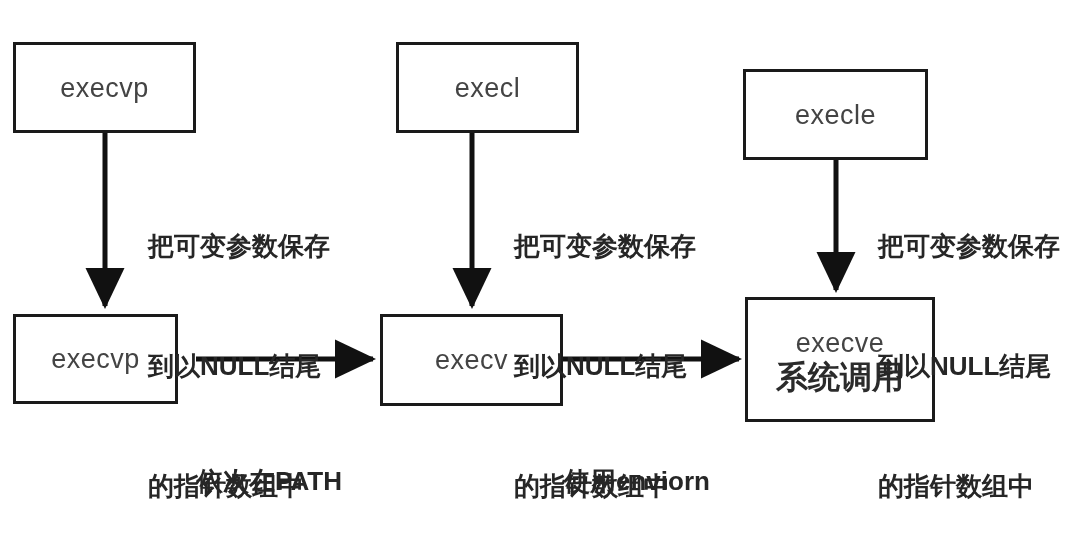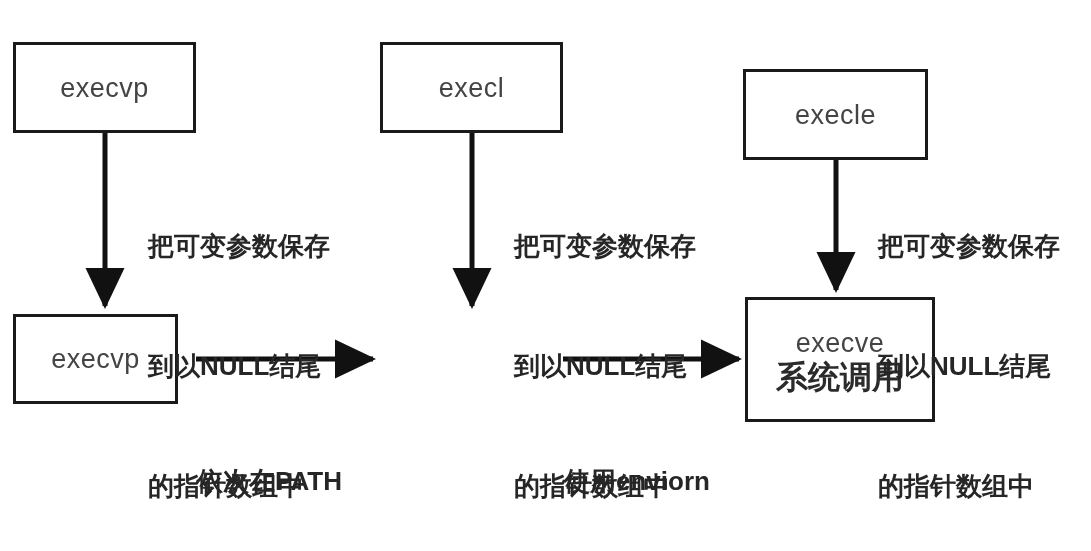--- a/index.html
+++ b/index.html
@@ -81,32 +81,35 @@
 
     <line x1="196" y1="359" x2="373" y2="359" stroke="#111111" stroke-width="5" marker-end="url(#arrowhead)"></line>
 
     <line x1="563" y1="359" x2="739" y2="359" stroke="#111111" stroke-width="5" marker-end="url(#arrowhead)"></line>
   </svg>
 
   <div class="node" style="left:13px; top:42px; width:183px; height:91px;">
     <div class="node-label">execvp</div>
   </div>
 
-  <div class="node" style="left:380px; top:42px; width:183px; height:91px;">
+  <div class="node" style="left:396px; top:42px; width:183px; height:91px;">
     <div class="node-label">execl</div>
   </div>
 
   <div class="node" style="left:743px; top:42px; width:185px; height:91px;margin-top:27px;">
     <div class="node-label">execle</div>
   </div>
 
   <div class="node" style="left:13px; top:314px; width:165px; height:90px;">
     <div class="node-label">execvp</div>
   </div>
 
+  <div class="node" style="left:380px; top:314px; width:183px; height:92px;">
+    <div class="node-label">execv</div>
+  </div>
 
   <div class="node" style="left:745px; top:297px; width:190px; height:125px;">
     <div class="node-label">execve</div>
     <div class="node-sublabel">系统调用</div>
   </div>
 
   <div class="annot" style="left:148px; top:146px;">
     <div>把可变参数保存</div>
     <div>到以NULL结尾</div>
     <div>的指针数组中</div>

